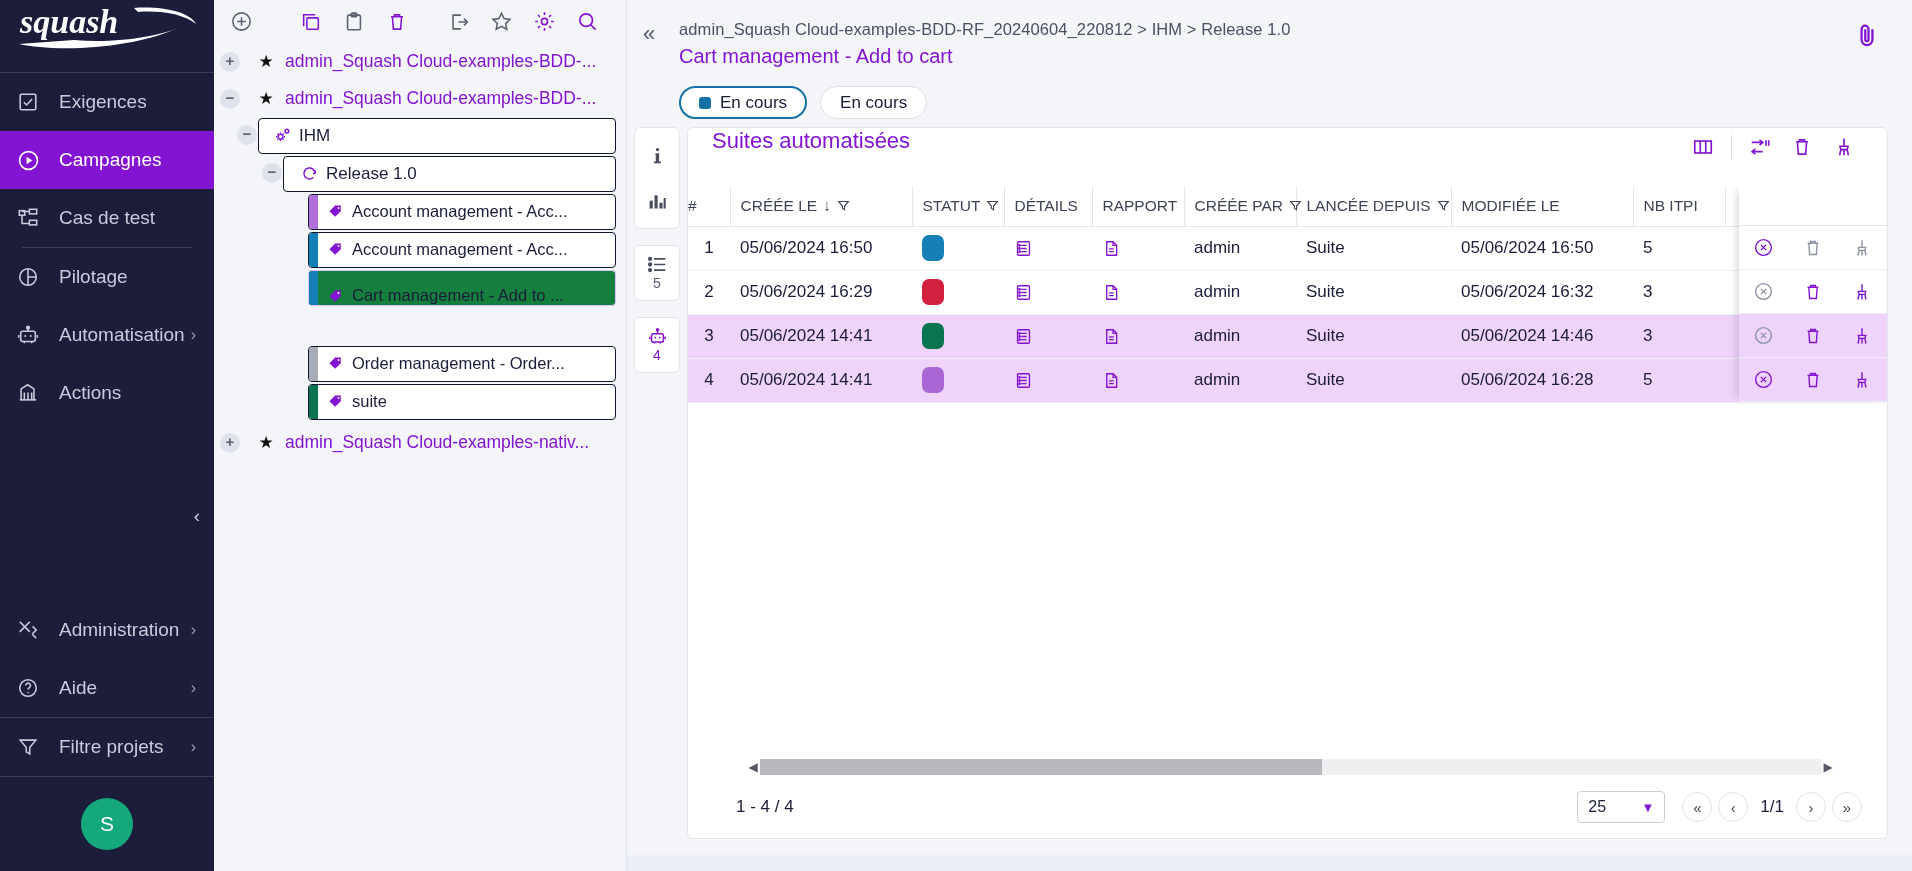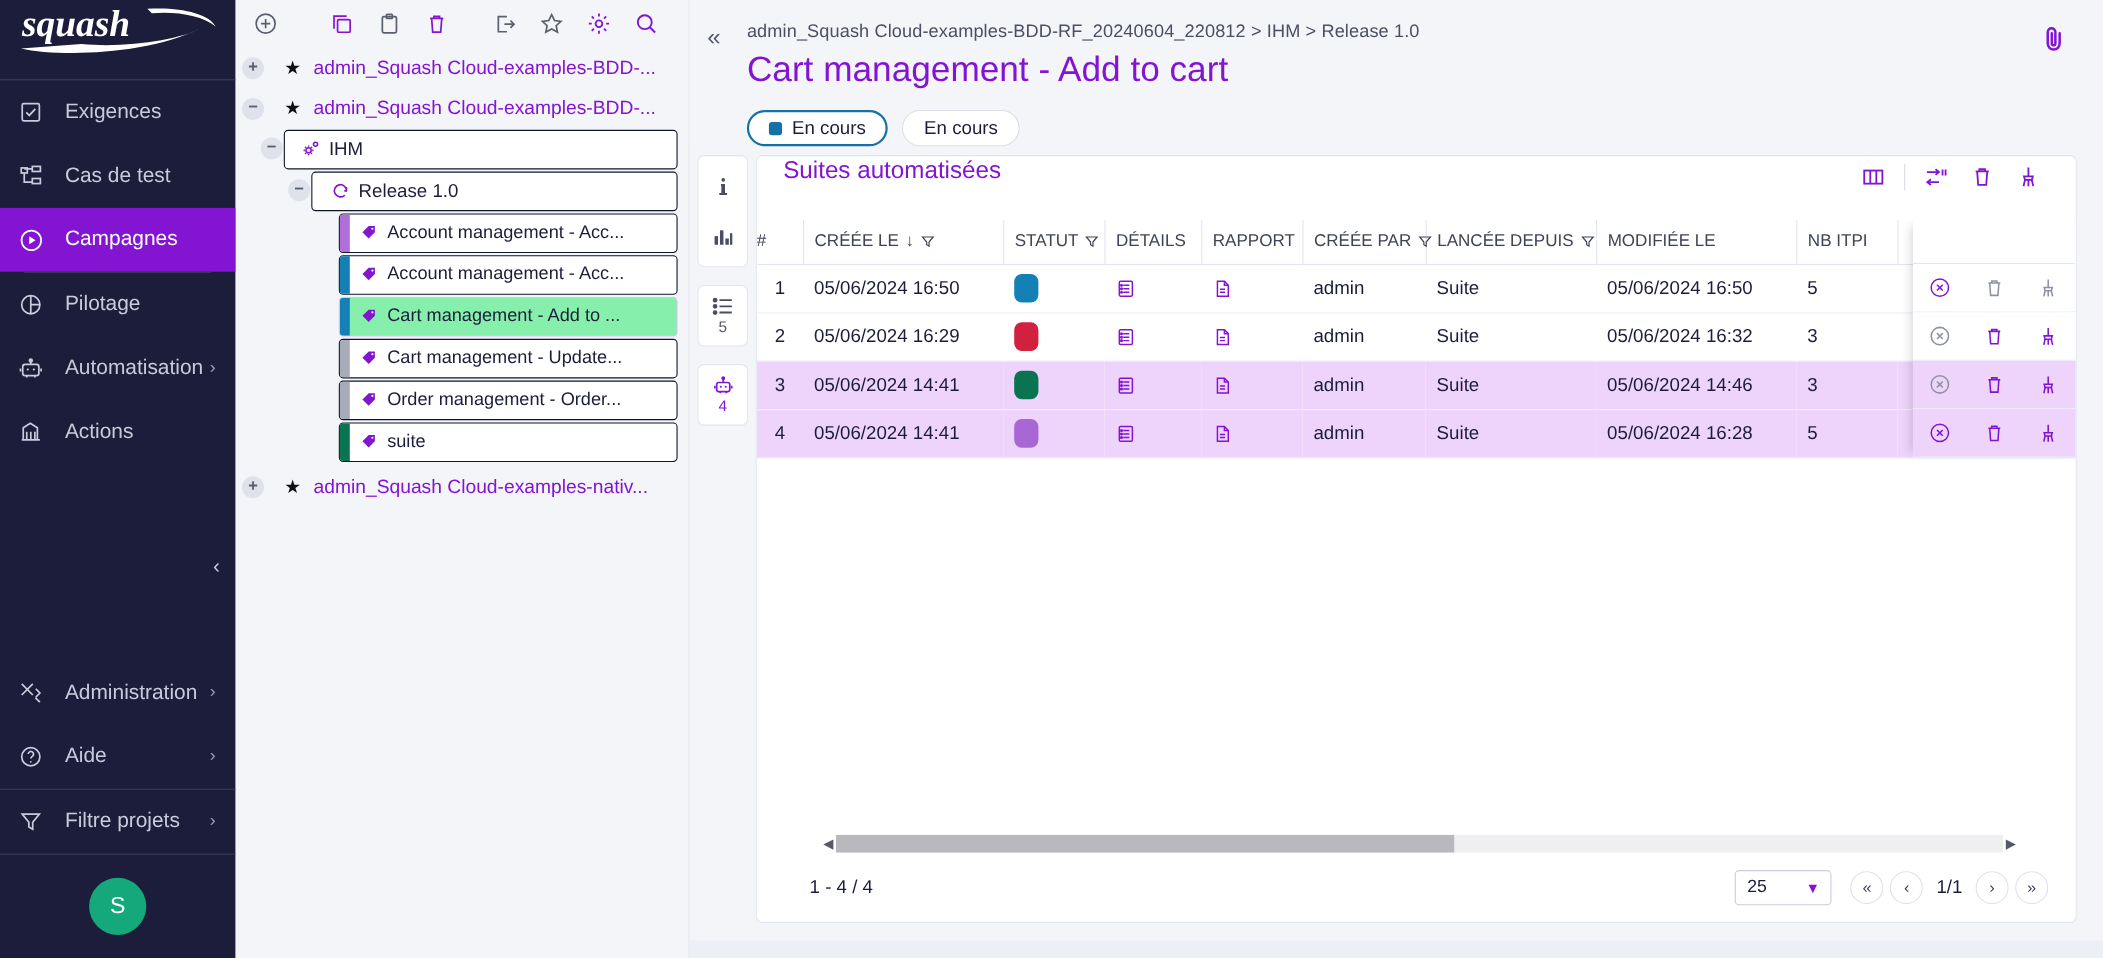--- a/index.html
+++ b/index.html
@@ -66,37 +66,37 @@
   .tlabel-root { margin-left: 8px; color: #8314d2; font-size: 17.5px; white-space: nowrap; }
 
   .trow {
     display: flex; align-items: center; height: 37px; margin-bottom: 1px; position: relative;
   }
   .tconn { width: 22px; height: 37px; position: relative; flex: 0 0 22px; }
   .tcard {
     flex: 1 1 auto; height: 36px; background: #fff; border: 1px solid #0f172a;
     border-radius: 4px; display: flex; align-items: center; overflow: hidden;
   }
-  .tcard.sel { background: #86efac; border-color: #e0c0f5; }
+  .tcard.sel { background: #15803d; border-color: #e0c0f5; align-items: flex-end; }
   .cbar { width: 9px; height: 36px; flex: 0 0 9px; }
   .ticon { width: 34px; display:flex; align-items:center; justify-content:center; }
   .tname { font-size: 17px; color: #1b1d3a; white-space: nowrap; overflow: hidden; }
   .tname.deep { font-size: 16.5px; }
 
   
   .content { flex: 1 1 auto; height: 871px; background: #f4f5f9; position: relative;
              display:flex; flex-direction: column; }
   .hdr { display: flex; padding: 10px 0 0 0; background: #f4f5f9; }
   .collapse-btn {
     width: 44px; display:flex; justify-content:center; padding-top: 11px; color:#55596b;
     font-size: 22px; cursor: pointer; flex: 0 0 44px;
   }
   .hdr-main { flex: 1 1 auto; padding-left: 8px; }
   .crumb { font-size: 16.5px; color: #4b4f63; padding-top: 10px; letter-spacing: .1px; }
-  .ptitle { font-size: 32px; color: #8314d2; margin-top: 6px; }
+  .ptitle { font-size: 20px; color: #8314d2; margin-top: 6px; }
   .chips { display: flex; gap: 13px; margin-top: 18px; }
   .chip {
     height: 33px; border-radius: 17px; background: #fff; border: 1px solid #dcdfe8;
     display:flex; align-items:center; padding: 0 19px; font-size: 17px; color:#1b1d3a;
     cursor: pointer; gap: 9px;
   }
   .chip.outlined { border: 2px solid #1570a6; padding: 0 18px; }
   .chip .dot { width: 12px; height: 12px; border-radius: 3px; background: #1570a6; }
   .clip-wrap { flex: 0 0 90px; display:flex; justify-content:center; padding-top: 12px; }
 
@@ -189,40 +189,40 @@
     <div class="nav-item">
       <span class="ni-ico">
         <svg width="22" height="22" viewBox="0 0 24 24" fill="none" stroke="#c9cbdc" stroke-width="1.7">
             <rect x="3.5" y="3.5" width="17" height="17" rx="1.5"></rect>
             <path d="M7.5 12.2l3 3 6-6.5"></path>
           </svg>
       </span>
       <span class="ni-label">Exigences</span>
     </div>
 
+    <div class="nav-item active">
+      <span class="ni-ico">
+        <svg width="23" height="23" viewBox="0 0 24 24" fill="none" stroke="#ffffff" stroke-width="1.7">
+            <circle cx="12" cy="12" r="9.3"></circle>
+            <path d="M10 8.2l6 3.8-6 3.8z" fill="#ffffff" stroke="none"></path>
+          </svg>
+      </span>
+      <span class="ni-label">Campagnes</span>
+    </div>
+
     <div class="nav-item">
       <span class="ni-ico">
         <svg width="22" height="22" viewBox="0 0 24 24" fill="none" stroke="#c9cbdc" stroke-width="1.7">
             <rect x="2.5" y="4" width="6" height="5"></rect>
             <rect x="13.5" y="2.5" width="8" height="5"></rect>
             <rect x="13.5" y="14.5" width="8" height="5"></rect>
             <path d="M5.5 9v9h8M5.5 5h8"></path>
           </svg>
       </span>
       <span class="ni-label">Cas de test</span>
-    </div>
-
-    <div class="nav-item active">
-      <span class="ni-ico">
-        <svg width="23" height="23" viewBox="0 0 24 24" fill="none" stroke="#ffffff" stroke-width="1.7">
-            <circle cx="12" cy="12" r="9.3"></circle>
-            <path d="M10 8.2l6 3.8-6 3.8z" fill="#ffffff" stroke="none"></path>
-          </svg>
-      </span>
-      <span class="ni-label">Campagnes</span>
     </div>
 
     <div class="nav-div" style="margin:0 22px;"></div>
 
     <div class="nav-item">
       <span class="ni-ico">
         <svg width="22" height="22" viewBox="0 0 24 24" fill="none" stroke="#c9cbdc" stroke-width="1.7">
             <circle cx="12" cy="12" r="9"></circle>
             <path d="M12 3.2v17.6M12 12h9"></path>
           </svg>
@@ -437,30 +437,20 @@
                 <path d="M3.5 11.5L11.5 3.5h8v8l-8 8z"></path>
                 <circle cx="16.3" cy="7" r="1.4" fill="#ffffff"></circle>
               </svg>
           </div>
           <span class="tname deep">Cart management - Add to ...</span>
         </div>
       </div>
 
       <div class="trow" style="padding-left:66px;">
         <div class="tconn"></div>
-        <div class="tcard">
-          <div class="cbar" style="background:#a7adb8"></div>
-          <div class="ticon">
-            <svg width="17" height="17" viewBox="0 0 24 24" fill="#8314d2">
-                <path d="M3.5 11.5L11.5 3.5h8v8l-8 8z"></path>
-                <circle cx="16.3" cy="7" r="1.4" fill="#ffffff"></circle>
-              </svg>
-          </div>
-          <span class="tname deep">Cart management - Update...</span>
-        </div>
       </div>
 
       <div class="trow" style="padding-left:66px;">
         <div class="tconn"></div>
         <div class="tcard">
           <div class="cbar" style="background:#a7adb8"></div>
           <div class="ticon">
             <svg width="17" height="17" viewBox="0 0 24 24" fill="#8314d2">
                 <path d="M3.5 11.5L11.5 3.5h8v8l-8 8z"></path>
                 <circle cx="16.3" cy="7" r="1.4" fill="#ffffff"></circle>

